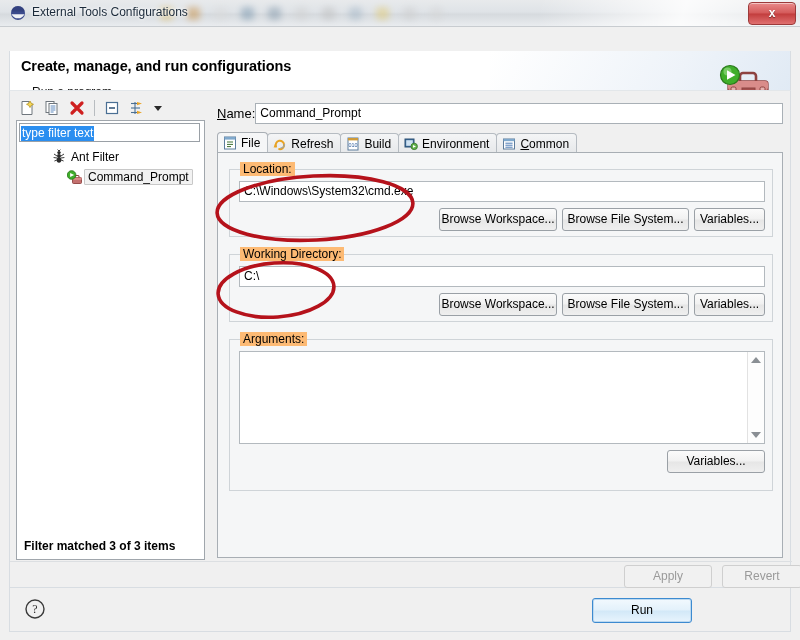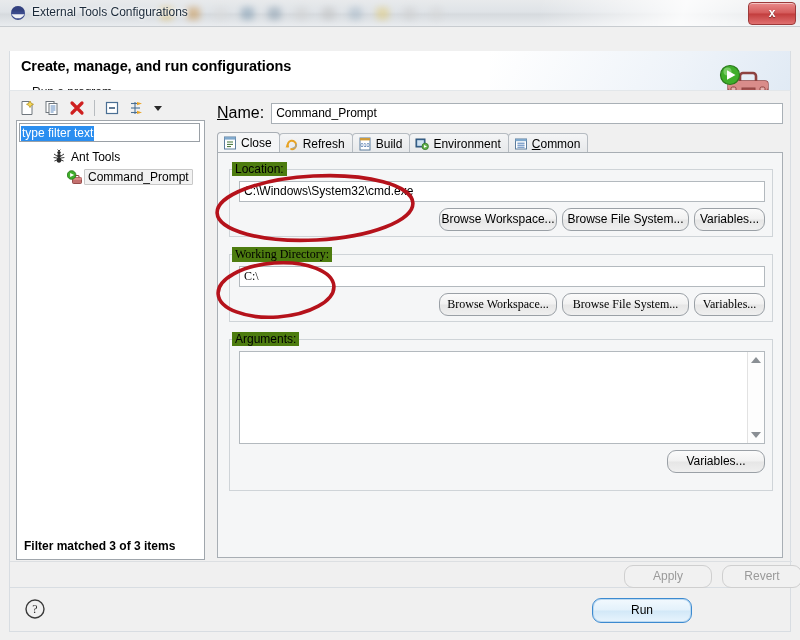--- a/index.html
+++ b/index.html
@@ -232,22 +232,21 @@
     width: 571px; height: 517px;
   }
   .name-row {
     position: absolute;
     left: 4px; top: 6px;
     width: 566px; height: 22px;
     display: flex;
     align-items: center;
   }
   .name-label {
-    font-size: 16px;
-    margin-right: 7px;
+    font-size: 13px;
     white-space: nowrap;
   }
   .u { text-decoration: underline; }
   .name-input {
     flex: 1;
     height: 21px;
     box-sizing: border-box;
     background: #fff;
     border: 1px solid #a9b0b6;
     font-size: 12px;
@@ -297,22 +296,22 @@
   }
 
   
   .group {
     position: absolute;
     box-sizing: border-box;
     border: 1px solid #cfd4d8;
   }
   .group-title {
     position: absolute;
-    top: -8px; left: 2px;
-    background: #4d7c0f;
+    top: -8px; left: 10px;
+    background: #fdba74;
     padding: 0 3px;
     font-size: 12px;
     color: #000;
   }
   .text-input {
     position: absolute;
     box-sizing: border-box;
     background: #fff;
     border: 1px solid #b3b9be;
     font-size: 12px;
@@ -322,21 +321,21 @@
     cursor: text;
     overflow: hidden;
     white-space: nowrap;
   }
   .btn {
     position: absolute;
     box-sizing: border-box;
     height: 23px;
     background: linear-gradient(to bottom, #fbfbfb 0%, #f1f1f1 48%, #e6e6e6 52%, #efefef 100%);
     border: 1px solid #9aa0a6;
-    border-radius: 9px;
+    border-radius: 3px;
     font-size: 12px;
     line-height: 21px;
     text-align: center;
     color: #000;
     cursor: pointer;
     white-space: nowrap;
   }
   .btn.disabled {
     color: #9a9a9a;
     background: #f1f1f1;
@@ -533,21 +532,21 @@
                 <line x1="3.4" y1="12" x2="6" y2="11"></line>
                   <line x1="12.6" y1="12" x2="10" y2="11"></line>
                 <line x1="8" y1="2" x2="6.6" y2="0.6"></line>
                   <line x1="8" y1="2" x2="9.4" y2="0.6"></line>
               </g>
               <ellipse cx="8" cy="3.6" rx="1.7" ry="1.6" fill="#2b2b2b"></ellipse>
               <ellipse cx="8" cy="7" rx="2" ry="2.1" fill="#2b2b2b"></ellipse>
               <ellipse cx="8" cy="11" rx="2.3" ry="2.8" fill="#2b2b2b"></ellipse>
             </svg>
           </span>
-          <span class="lbl">Ant Tools</span>
+          <span class="lbl">Ant Filter</span>
         </div>
 
 
         <div class="tree-row lvl2 selected">
           <span class="ico">
             <svg width="16" height="16" viewBox="0 0 16 16">
               <rect x="5.5" y="8.5" width="9" height="6" rx="1" fill="#c4706e" stroke="#8e4240" stroke-width="0.9"></rect>
               <rect x="5.5" y="8.5" width="9" height="2.4" fill="#d98c8a"></rect>
               <path d="M8 8.5 v-1 a1 1 0 0 1 1-1 h2 a1 1 0 0 1 1 1 v1" fill="none" stroke="#8e4240" stroke-width="1.1"></path>
               <circle cx="4.6" cy="6" r="4.3" fill="#3fae2a" stroke="#2a7a1c" stroke-width="0.9"></circle>
@@ -575,21 +574,21 @@
             <svg width="14" height="14" viewBox="0 0 14 14">
               <rect x="1.5" y="1" width="11" height="12" fill="#ffffff" stroke="#5c7c9c" stroke-width="1"></rect>
               <rect x="1.5" y="1" width="11" height="2.6" fill="#7fa8cc"></rect>
               <g stroke="#3f7030" stroke-width="1">
                   <line x1="4" y1="6" x2="10" y2="6"></line>
                   <line x1="4" y1="8.4" x2="10" y2="8.4"></line>
                   <line x1="4" y1="10.6" x2="8" y2="10.6"></line>
                 </g>
             </svg>
           </span>
-          <span>Close</span>
+          <span>File</span>
         </div>
         <div class="tab">
           <span class="tico">
             <svg width="14" height="14" viewBox="0 0 14 14">
               <path d="M3 9.5 a4.2 4.2 0 1 1 3.2 2.6" fill="none" stroke="#e7a324" stroke-width="2" stroke-linecap="round"></path>
               <path d="M2.2 6.6 L3.6 10.2 L0.6 10.6 Z" fill="#e7a324"></path>
               <path d="M11.5 7 a4 4 0 0 1-4 4" fill="none" stroke="#9aa4ad" stroke-width="1.3"></path>
             </svg>
           </span>
           <span>Refresh</span>
@@ -634,21 +633,21 @@
       <div class="tab-body">
 
         <div class="group" style="left:11px; top:16px; width:544px; height:68px;">
           <span class="group-title">Location:</span>
           <div class="text-input" style="left:9px; top:11px; width:526px; height:21px;">C:\Windows\System32\cmd.exe</div>
           <div class="btn" style="left:209px; top:38px; width:118px;">Browse Workspace...</div>
           <div class="btn" style="left:332px; top:38px; width:127px;">Browse File System...</div>
           <div class="btn" style="left:464px; top:38px; width:71px;">Variables...</div>
         </div>
 
-        <div class="group" style="left:11px; top:101px; width:544px; height:68px;font-family:Liberation Serif, serif;">
+        <div class="group" style="left:11px; top:101px; width:544px; height:68px;">
           <span class="group-title">Working Directory:</span>
           <div class="text-input" style="left:9px; top:11px; width:526px; height:21px;">C:\</div>
           <div class="btn" style="left:209px; top:38px; width:118px;">Browse Workspace...</div>
           <div class="btn" style="left:332px; top:38px; width:127px;">Browse File System...</div>
           <div class="btn" style="left:464px; top:38px; width:71px;">Variables...</div>
         </div>
 
         <div class="group" style="left:11px; top:186px; width:544px; height:152px;">
           <span class="group-title">Arguments:</span>
           <div class="textarea-box" style="left:9px; top:11px; width:526px; height:93px;">

